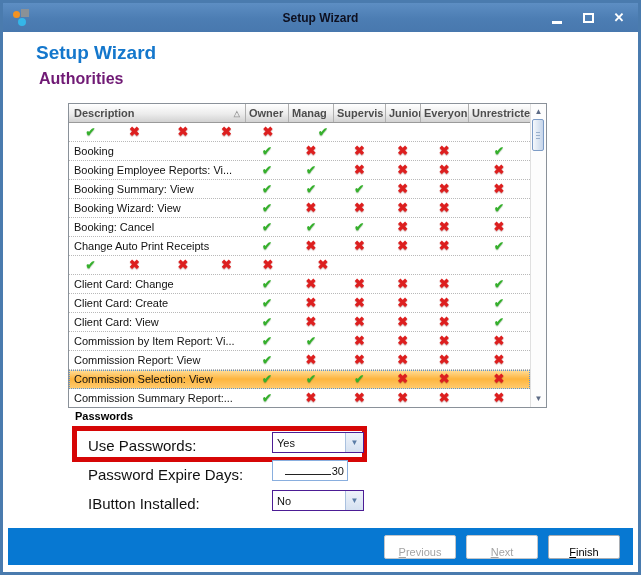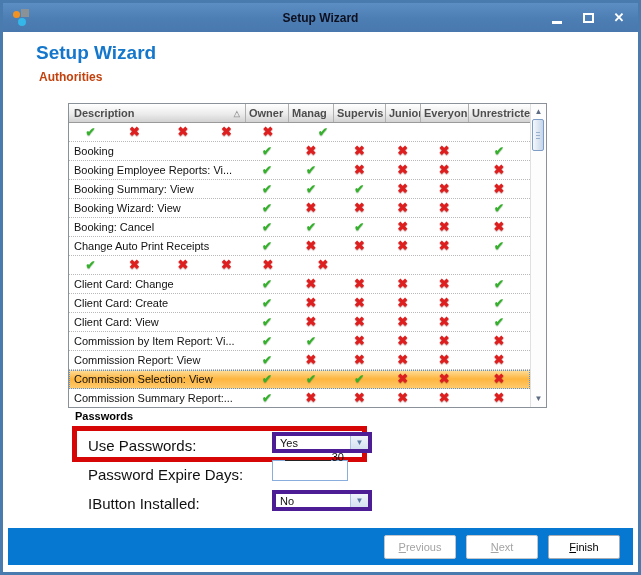--- a/index.html
+++ b/index.html
@@ -27,21 +27,21 @@
   .ctrl { display: flex; align-items: center; justify-content: center;
           width: 14px; height: 16px; cursor: pointer; }
   .min-glyph { width: 10px; height: 3px; background: #fff; margin-top: 9px; }
   .max-glyph { width: 11px; height: 10px; border: 2px solid #fff; }
   .close-glyph { color: #fff; font-size: 13px; font-weight: bold; line-height: 1; }
 
   
   .page-title { position: absolute; left: 33px; top: 39px;
                 font-size: 19px; font-weight: bold; color: #1477cc; }
   .page-subtitle { position: absolute; left: 36px; top: 67px;
-                   font-size: 12px; font-weight: bold; color: #c2410c; }
+                   font-size: 16px; font-weight: bold; color: #701a75; }
 
   
   .auth-table { position: absolute; left: 65px; top: 100px; width: 479px; height: 305px;
                 border: 1px solid #8a9199; background: #fff; }
   .thead { display: flex; height: 19px;
            background: linear-gradient(180deg,#ffffff 0%,#ececec 55%,#d2d2d2 100%);
            border-bottom: 1px solid #9a9a9a; }
   .hcell { display: flex; align-items: center; padding: 0 3px;
            font-size: 11px; font-weight: bold; color: #4d4d4d;
            border-right: 1px solid #b0b0b0; white-space: nowrap; overflow: hidden; gap: 16px; }
@@ -76,44 +76,44 @@
                   background: repeating-linear-gradient(180deg,#9ab0cc 0 1px,transparent 1px 3px); }
 
   
   .group-label { position: absolute; left: 72px; top: 407px;
                  font-size: 11px; font-weight: bold; color: #000; }
   .highlight-box { position: absolute; left: 69px; top: 423px; width: 295px; height: 36px;
                    border: 5px solid #d60606; }
   .field-label { position: absolute; left: 85px; font-size: 15px; color: #111; }
   .lbl-1 { top: 434px; } .lbl-2 { top: 463px; } .lbl-3 { top: 492px; }
 
-  .dropdown { position: absolute; left: 269px; width: 100px; height: 21px;
-              border: 4px solid #4c1d95; background: #fff; display: flex;
+  .dropdown { position: absolute; left: 269px; width: 92px; height: 21px;
+              border: 1px solid #4c1d95; background: #fff; display: flex;
               align-items: center; cursor: pointer; }
   .dd-1 { top: 429px; } .dd-3 { top: 487px; gap: 24px; }
   .dd-value { flex: 1; font-size: 11px; color: #111; padding-left: 4px; }
   .dd-button { width: 18px; height: 100%; display: flex; align-items: center;
                justify-content: center; border-left: 1px solid #aac1df;
                background: linear-gradient(180deg,#eef3fa 0%,#d5e1f1 100%);
                font-size: 8px; color: #5a7ca6; }
 
   .masked-input { position: absolute; left: 269px; top: 457px; width: 76px; height: 21px;
                   border: 1px solid #89aede; background: #fff;
-                  display: flex; align-items: flex-end; padding: 0 3px 16px 0; }
+                  display: flex; align-items: flex-end; padding: 0 3px 2px 0; }
   .mask-line { flex: 1; border-bottom: 1px solid #222; margin: 0 1px 3px 12px; }
   .mask-value { font-size: 11px; color: #111; line-height: 14px; }
 
   
   .footer-bar { position: absolute; left: 5px; right: 5px; top: 525px; height: 37px;
                 background: #0778d2; display: flex; align-items: center;
                 justify-content: flex-end; padding-right: 13px; gap: 10px; }
   .wiz-btn { width: 72px; height: 24px; background: #fff; border: 1px solid #a8adb3;
              border-radius: 2px; font-family: "Liberation Sans", sans-serif;
              font-size: 11px; color: #000; cursor: pointer;
-             display: flex; align-items: center; justify-content: center; }
+             display: flex; align-items: flex-end; justify-content: center; }
   .wiz-btn.disabled { color: #a4a4a4; border-color: #c3c6ca; cursor: default; }
   .btn-label { display: block; }
   .btn-label::first-letter { text-decoration: underline; }
 </style>
 </head>
 <body>
 
 <div class="frame">
 
   <div class="titlebar">

